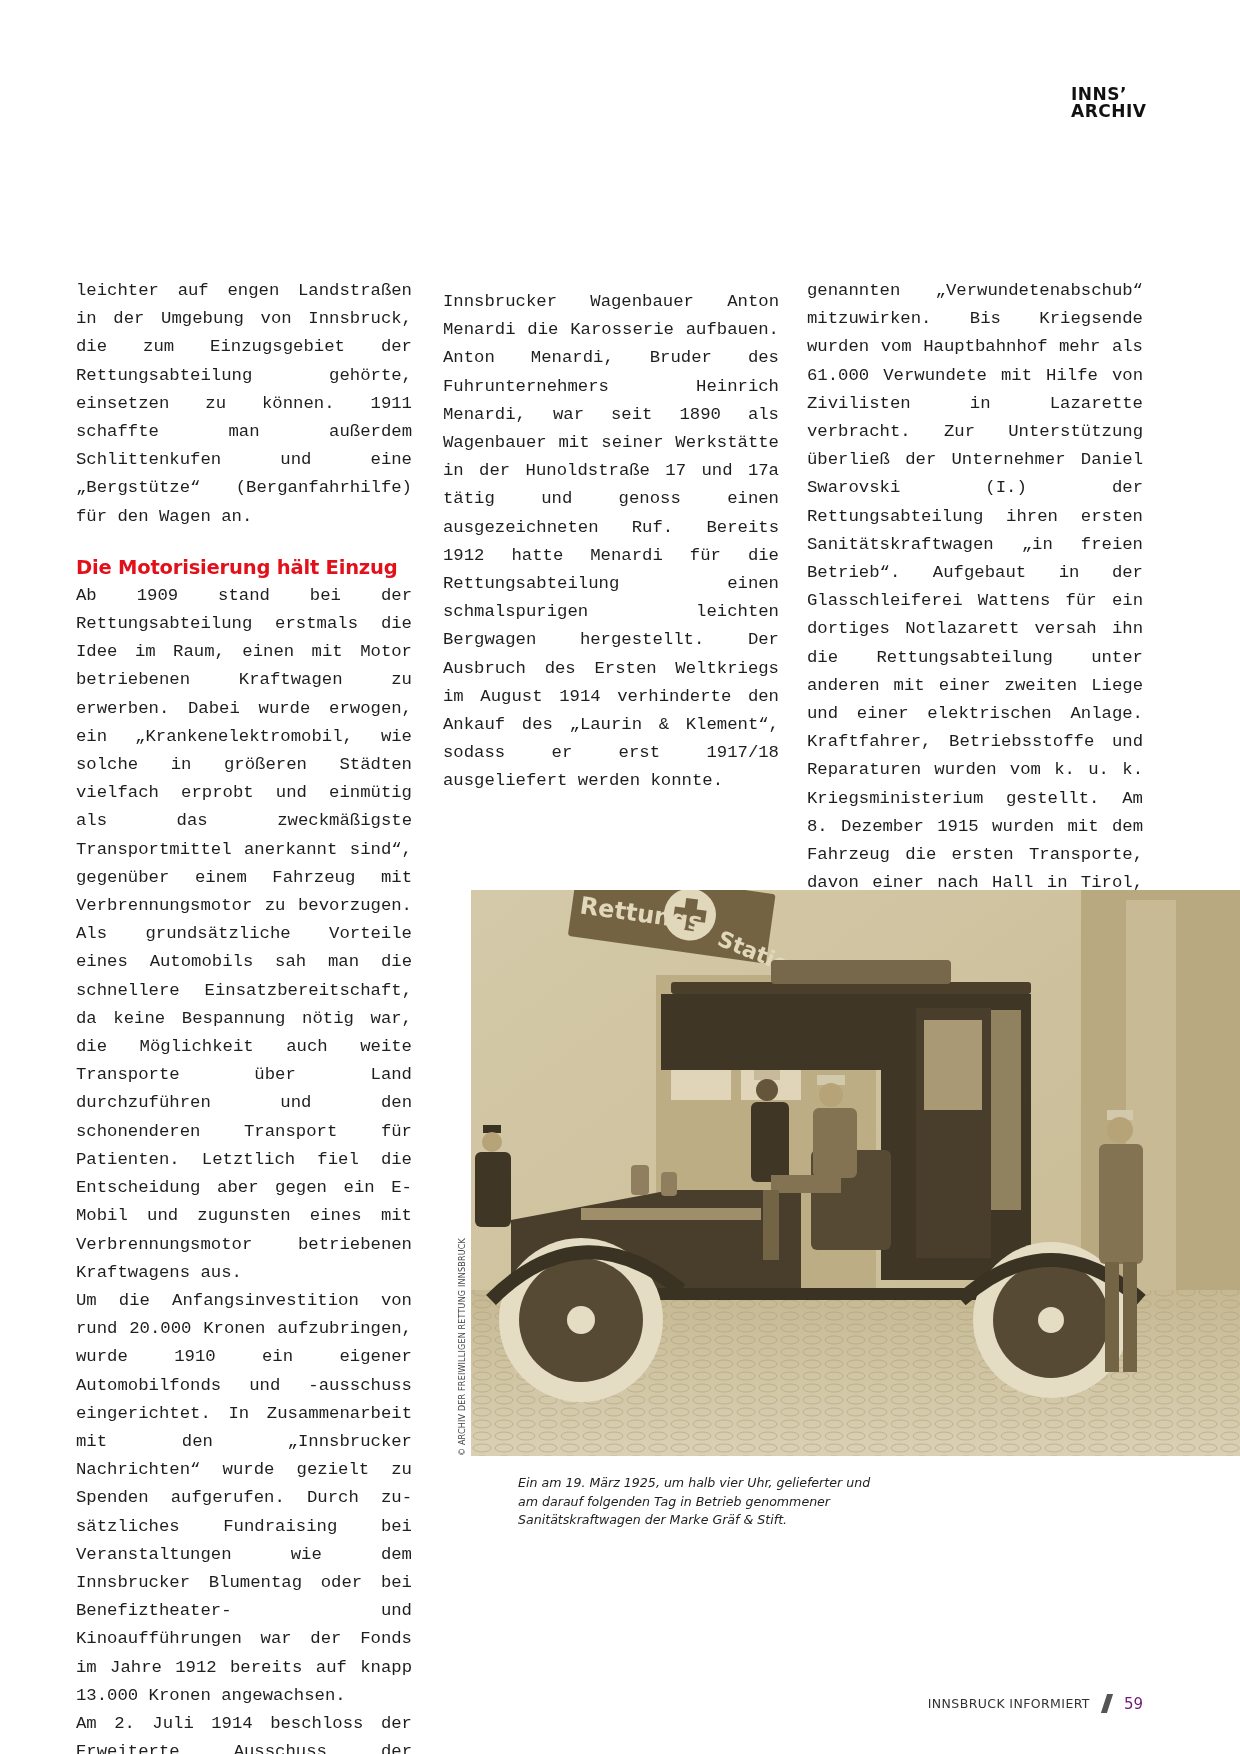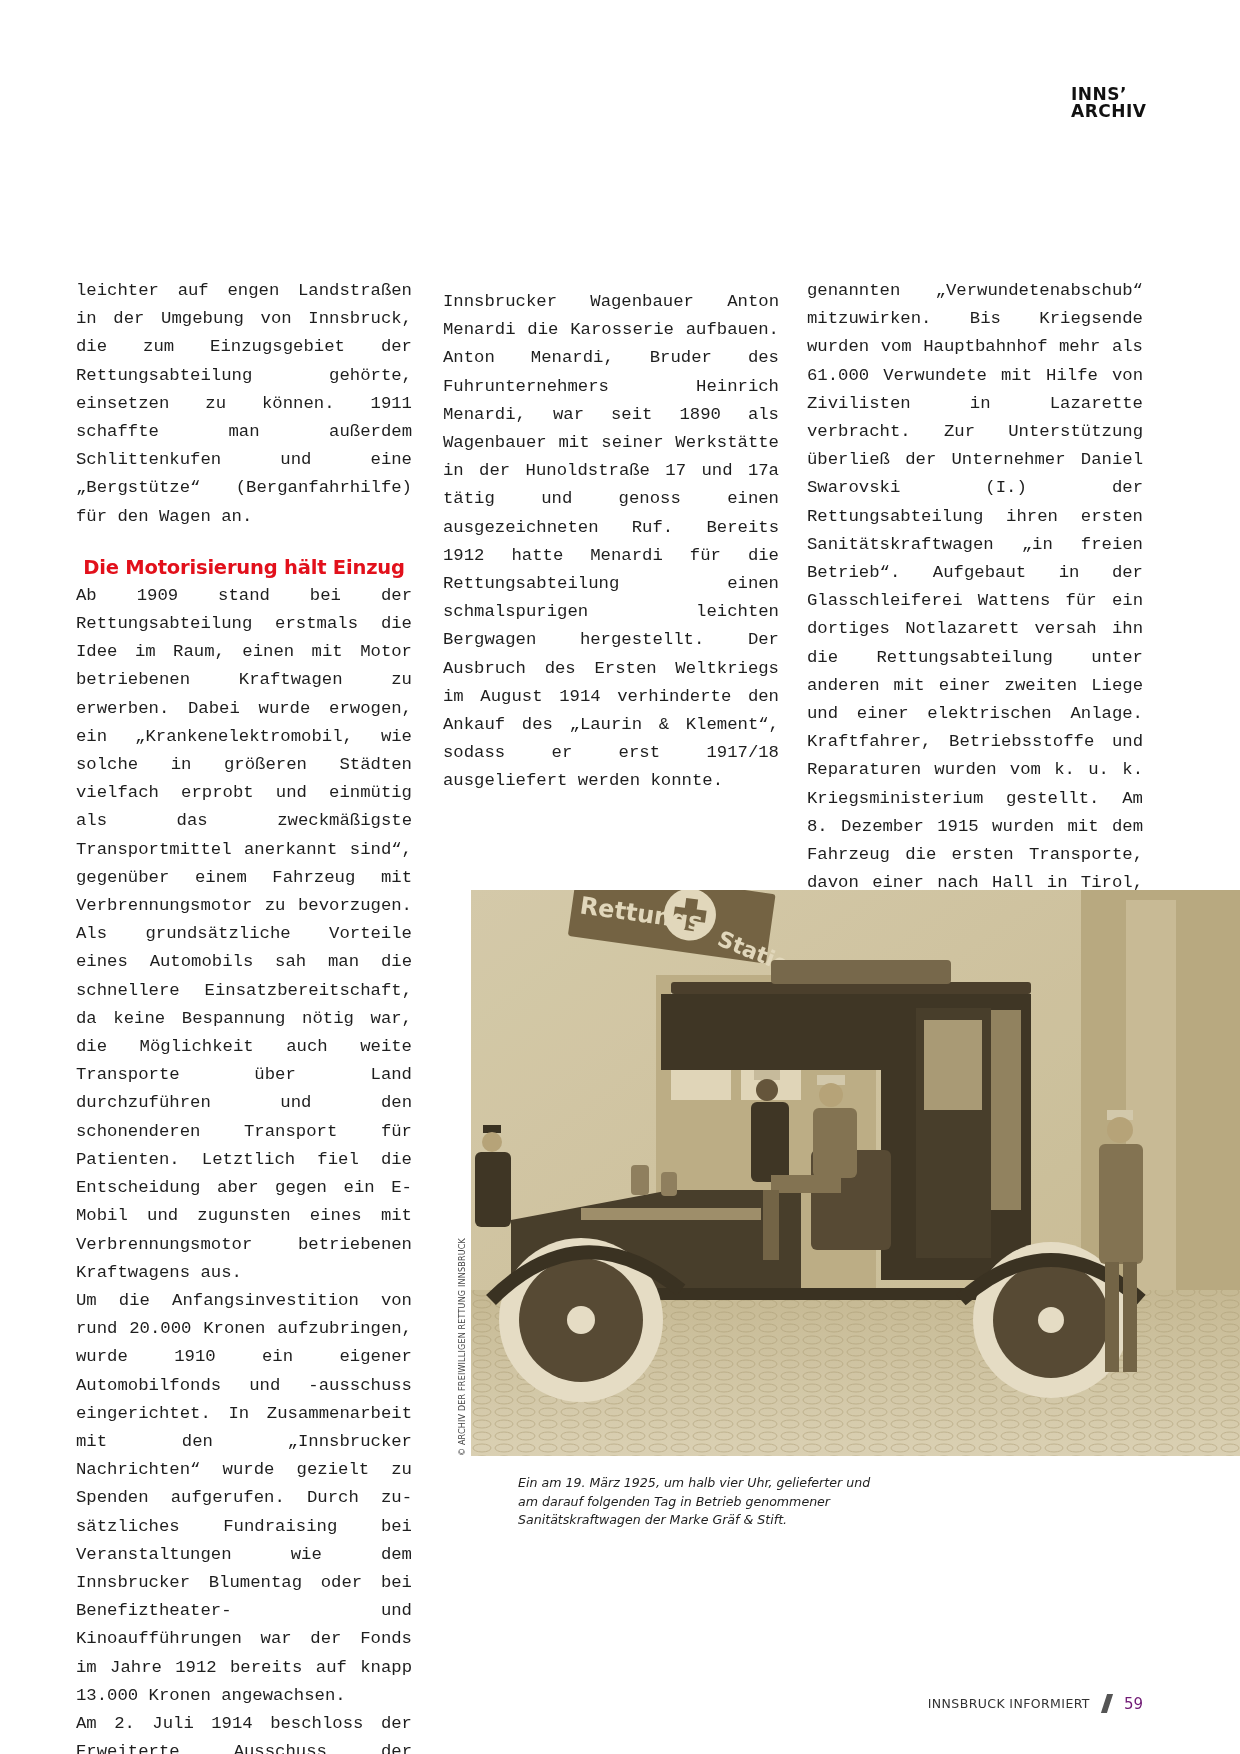--- a/index.html
+++ b/index.html
@@ -45,21 +45,21 @@
     .col-1 { left: 76px; }
     .col-2 { left: 443px; margin-top: 11px; }
     .col-3 { left: 807px; }
 
     .heading {
       color: #e2101b;
       font-weight: bold;
       font-size: 19.5px;
       line-height: 26px;
       margin: 24px 0 1px 0;
-      text-align: center;
+      text-align: left;
       letter-spacing: -0.2px;
     }
     .end-mark {
       display: inline-block;
       width: 6px;
       height: 19px;
       background: #e2101b;
       transform: skewX(-18deg);
       margin-left: 6px;
       vertical-align: -3px;

